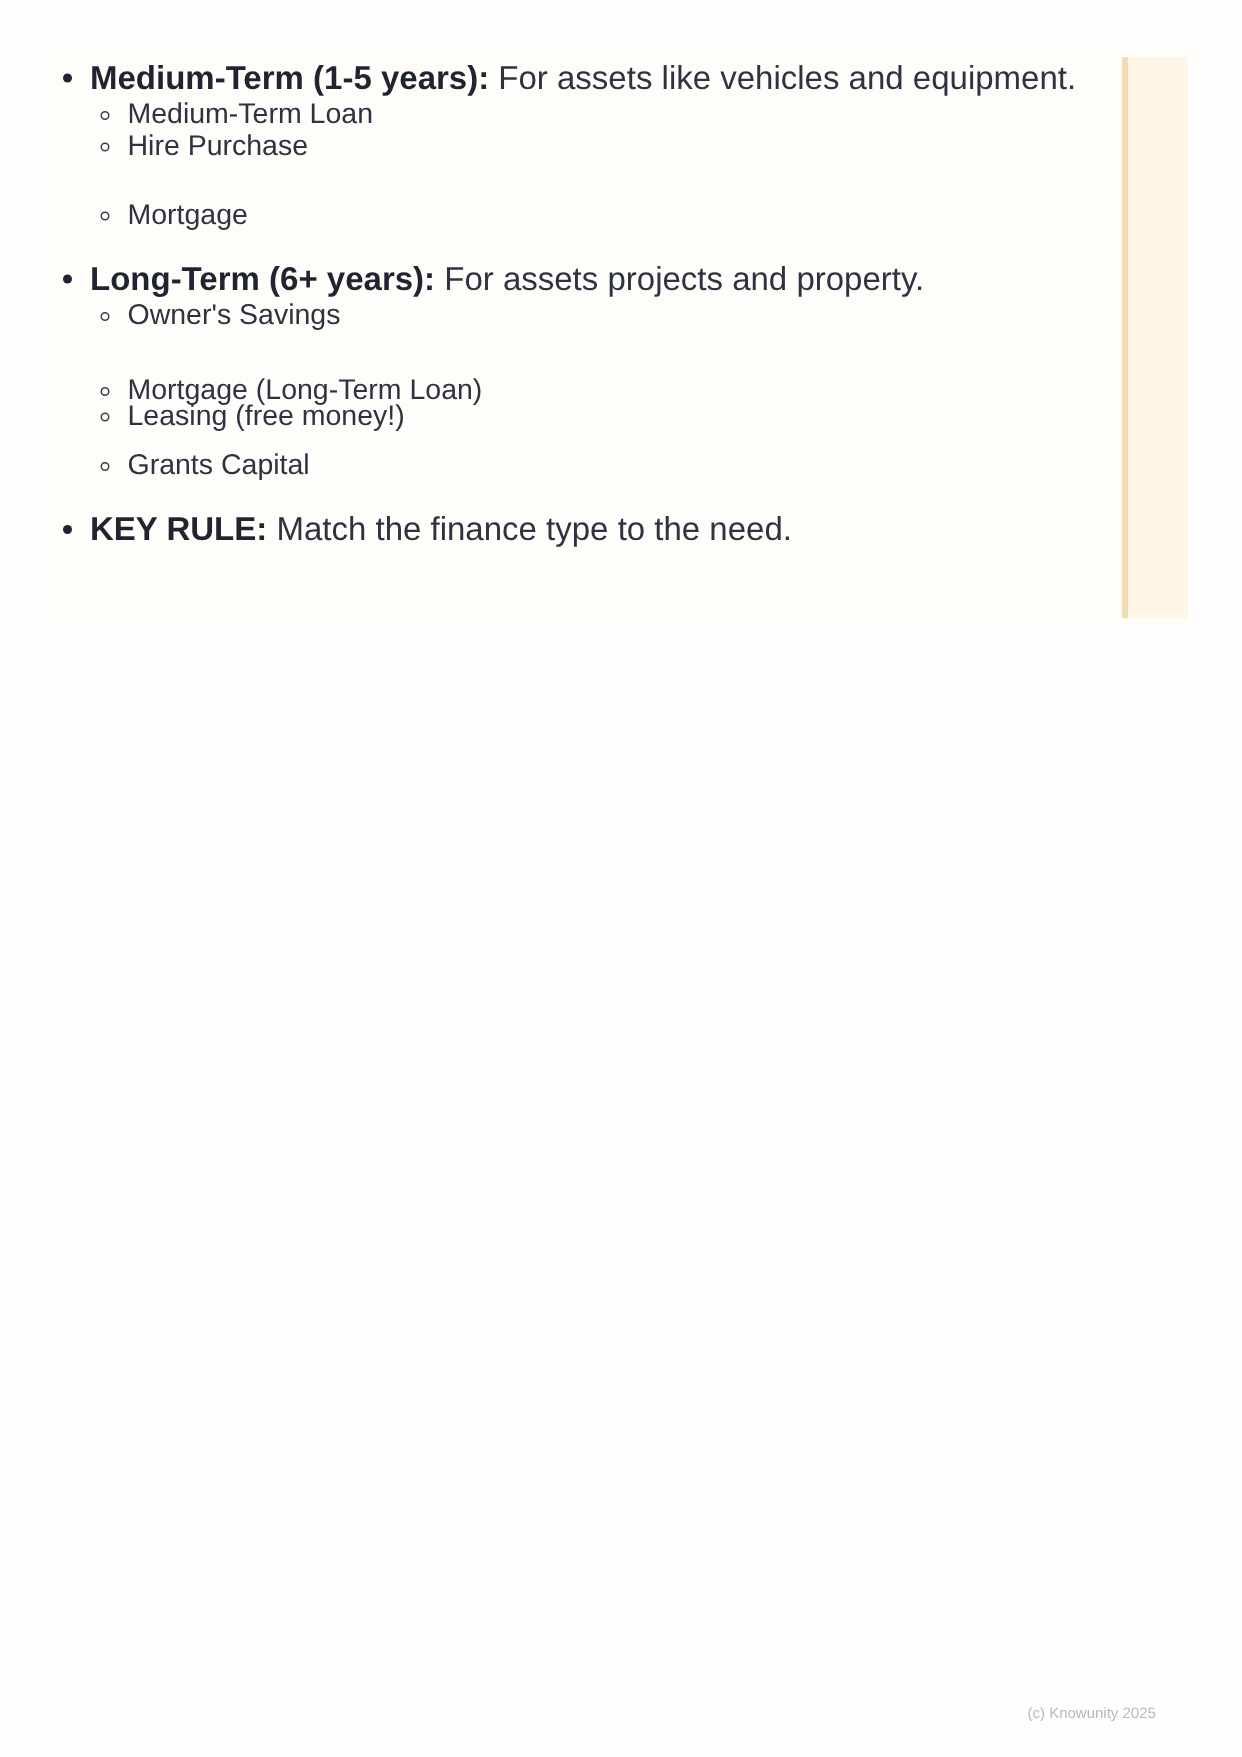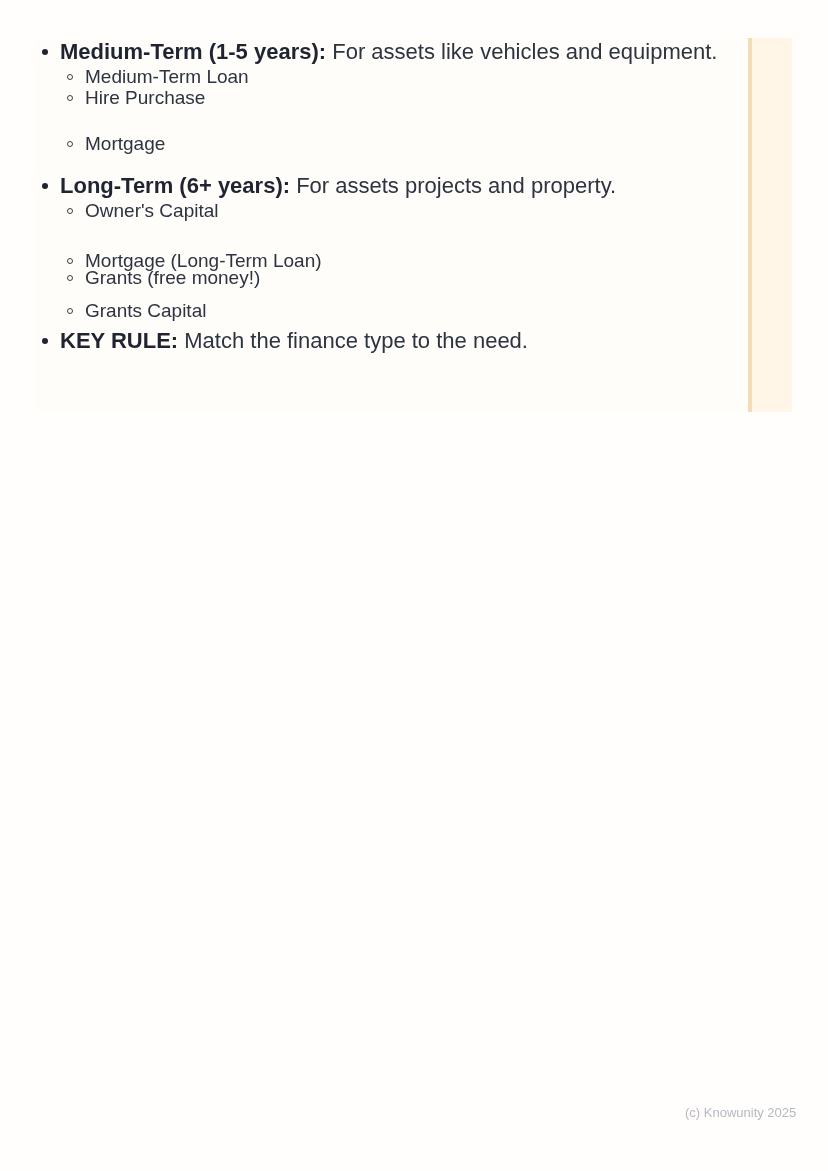--- a/index.html
+++ b/index.html
@@ -22,21 +22,21 @@
       position: absolute; left: -18px; top: 7px; width: 6px; height: 6px; border-radius: 50%;
       background: #1f2430;
     }
     .main-item b { color: #1f2430; font-weight: 700; }
     .sub-item { position: absolute; left: 85px; font-size: 19px; line-height: 20px; white-space: nowrap; color: #2d3340; }
     .sub-item .circle {
       position: absolute; left: -18px; top: 7px; width: 4px; height: 4px; border-radius: 50%;
       border: 1.3px solid #3a3f4a;
     }
     .footer {
-      position: absolute; left: 685px; top: 1105px; font-size: 13px; color: #b5b9c0;
+      position: absolute; left: 685px; top: 1137px; font-size: 10px; color: #b5b9c0;
     }
   </style>
 </head>
 <body>
 
 <div class="panel"></div>
 <div class="side-col"></div>
 
 <div>
   <div class="main-item" style="top:42px">
@@ -44,24 +44,24 @@
     <b>Medium-Term (1-5 years):</b><span> For assets like vehicles and equipment.</span>
   </div>
   <div class="sub-item" style="top:67px"><span class="circle"></span><span>Medium-Term Loan</span></div>
   <div class="sub-item" style="top:88px"><span class="circle"></span><span>Hire Purchase</span></div>
   <div class="sub-item" style="top:134px"><span class="circle"></span><span>Mortgage</span></div>
 
   <div class="main-item" style="top:176px">
     <span class="bullet"></span>
     <b>Long-Term (6+ years):</b><span> For assets projects and property.</span>
   </div>
-  <div class="sub-item" style="top:201px"><span class="circle"></span><span>Owner's Capital</span></div>
+  <div class="sub-item" style="top:201px"><span class="circle"></span><span>Owner's Savings</span></div>
   <div class="sub-item" style="top:251px"><span class="circle"></span><span>Mortgage (Long-Term Loan)</span></div>
-  <div class="sub-item" style="top:268px"><span class="circle"></span><span>Grants (free money!)</span></div>
+  <div class="sub-item" style="top:268px"><span class="circle"></span><span>Leasing (free money!)</span></div>
   <div class="sub-item" style="top:301px"><span class="circle"></span><span>Grants Capital</span></div>
 
-  <div class="main-item" style="top:331px">
+  <div class="main-item" style="top:343px">
     <span class="bullet"></span>
     <b>KEY RULE:</b><span> Match the finance type to the need.</span>
   </div>
 </div>
 
 <div class="footer">(c) Knowunity 2025</div>
 
 </body></html>

